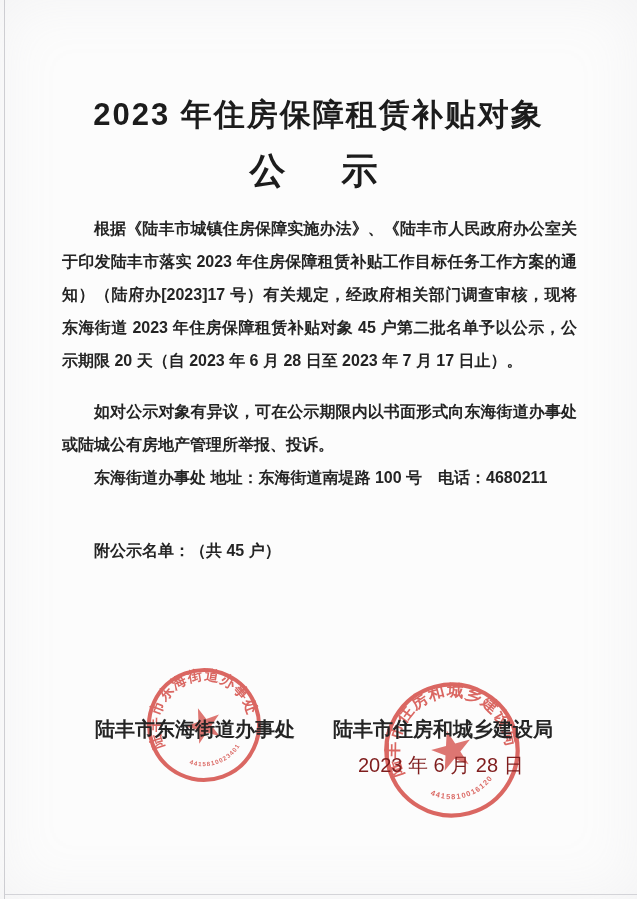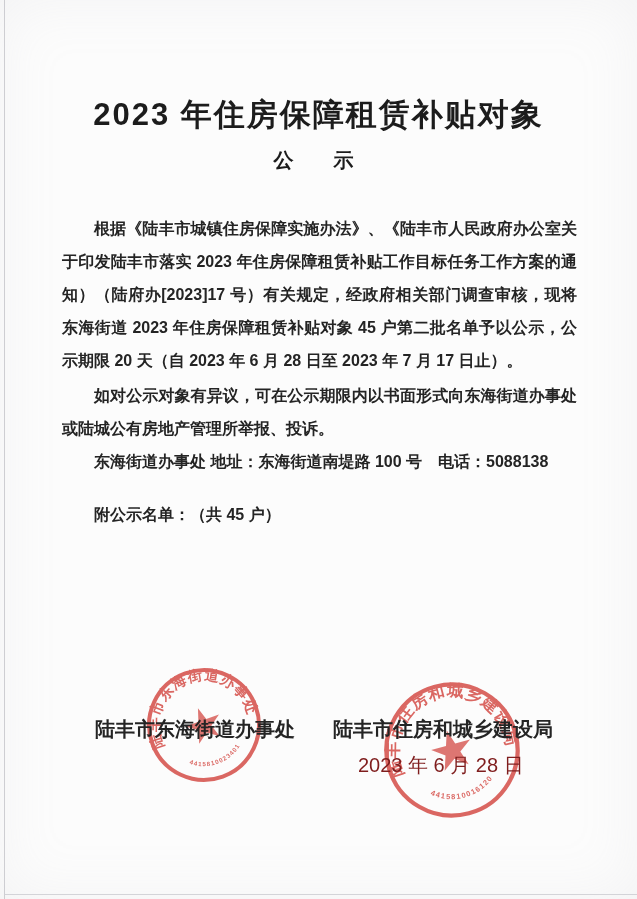--- a/index.html
+++ b/index.html
@@ -29,33 +29,33 @@
 
   .doc-title {
     position: absolute; top: 94px; left: 0; width: 100%;
     text-align: center;
     font-size: 31px; font-weight: 700; letter-spacing: 2px;
     color: #1c1c1c;
   }
   .doc-subtitle {
     position: absolute; top: 147px; left: 0; width: 100%;
     text-align: center;
-    font-size: 20px; font-weight: 700; letter-spacing: 10px;
+    font-size: 36px; font-weight: 700; letter-spacing: 10px;
     color: #1c1c1c;
   }
 
   .body-text {
     position: absolute; top: 212px; left: 62px; width: 515px;
     font-size: 16px; line-height: 33px; font-weight: 600;
     color: #242424;
     text-align: justify;
   }
   .body-text p { text-indent: 2em; }
-  .body-text p.para-complaint { margin-top: 2px; }
-  .attachment-note { margin-top: 20px; }
+  .body-text p.para-complaint { margin-top: 18px; }
+  .attachment-note { margin-top: 40px; }
 
   .signature-block { position: absolute; top: 716px; left: 0; width: 100%; }
   .sig-left {
     position: absolute; left: 95px; top: 0;
     font-size: 20px; font-weight: 600; color: #242424;
     white-space: nowrap;
   }
   .sig-right {
     position: absolute; left: 333px; top: 0;
     font-size: 20px; font-weight: 600; color: #242424;
@@ -83,21 +83,21 @@
   <div class="scan-edge-left"></div>
   <div class="scan-edge-bottom"></div>
 
   <div class="doc-title">2023 年住房保障租赁补贴对象</div>
 
   <div class="doc-subtitle">公　示</div>
 
   <div class="body-text">
     <p>根据《陆丰市城镇住房保障实施办法》、《陆丰市人民政府办公室关于印发陆丰市落实 2023 年住房保障租赁补贴工作目标任务工作方案的通知）（陆府办[2023]17 号）有关规定，经政府相关部门调查审核，现将东海街道 2023 年住房保障租赁补贴对象 45 户第二批名单予以公示，公示期限 20 天（自 2023 年 6 月 28 日至 2023 年 7 月 17 日止）。</p>
     <p class="para-complaint">如对公示对象有异议，可在公示期限内以书面形式向东海街道办事处或陆城公有房地产管理所举报、投诉。</p>
-    <p>东海街道办事处  地址：东海街道南堤路 100 号　电话：5088138</p>
+    <p>东海街道办事处  地址：东海街道南堤路 100 号　电话：4680211</p>
     <p class="attachment-note">附公示名单：（共 45 户）</p>
   </div>
 
   <svg class="seal seal-left" viewBox="0 0 140 140" xmlns="http://www.w3.org/2000/svg">
     <g transform="rotate(-20 70 70)">
       <circle cx="70" cy="70" r="62" fill="none" stroke="#d5423c" stroke-width="4.5"></circle>
       <path id="arcL" d="M 26,96 A 51 51 0 1 1 114,96" fill="none"></path>
       <path id="serL" d="M 40,106 A 48 48 0 0 0 100,106" fill="none"></path>
       <text font-size="16.5" font-weight="700" fill="#d5423c" letter-spacing="1">
         <textPath href="#arcL" startOffset="50%" text-anchor="middle">陆丰市东海街道办事处</textPath>

